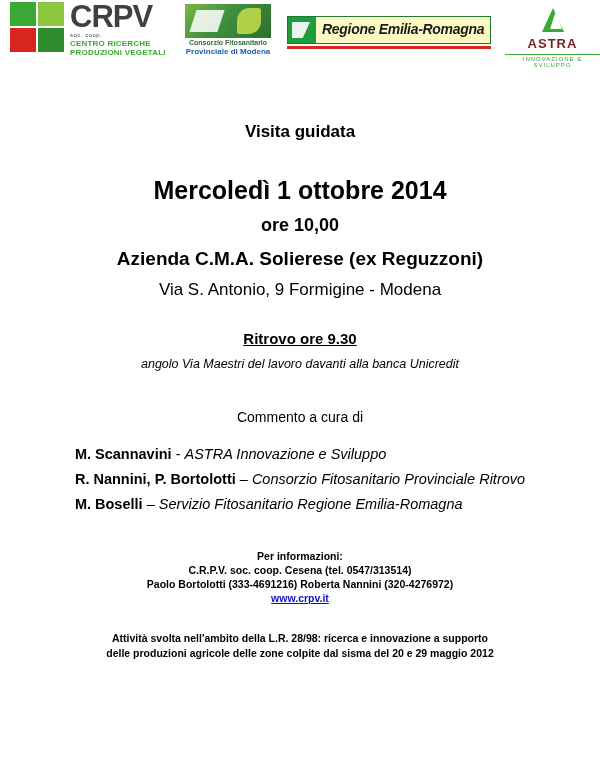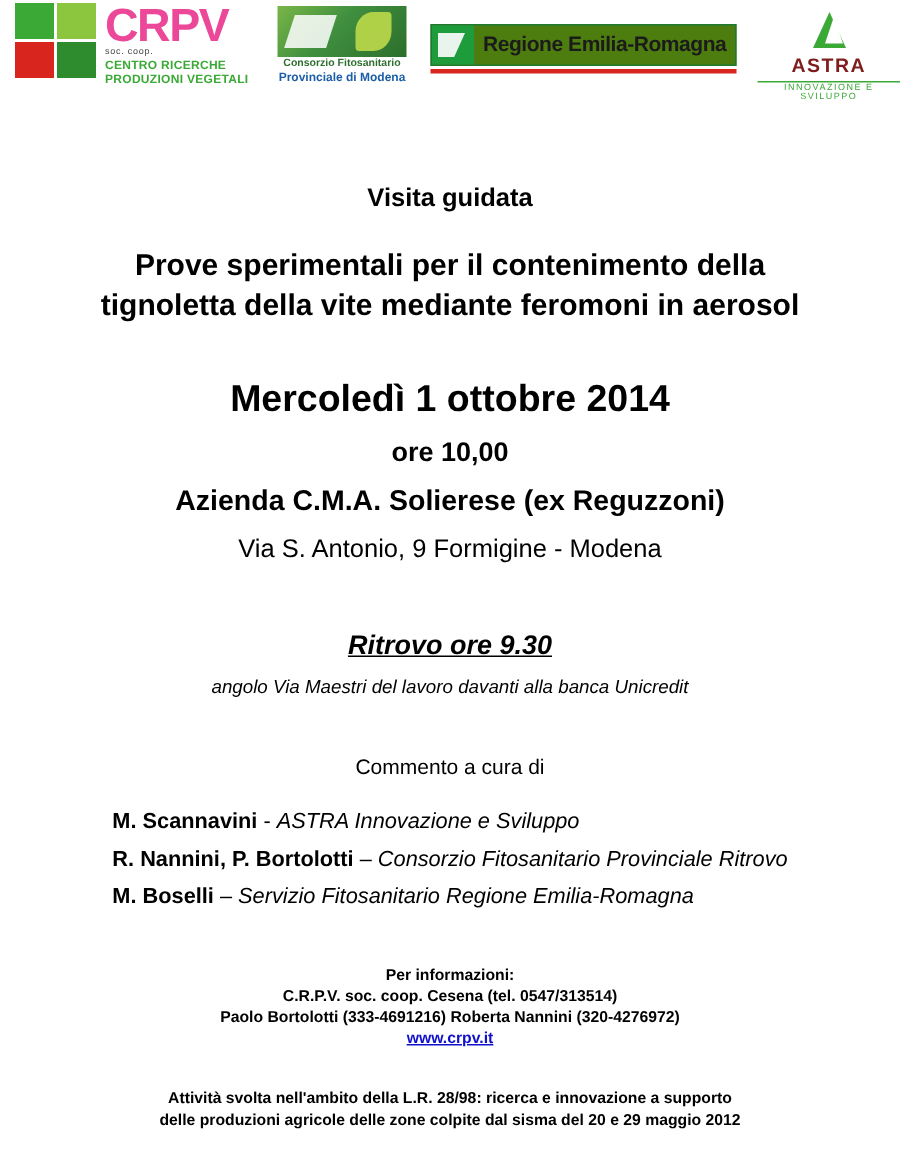--- a/index.html
+++ b/index.html
@@ -39,21 +39,21 @@
   .crpv-cell { background: #3aa935; }
   .crpv-cell.c2 { background: #8cc63f; }
   .crpv-cell.c3 { background: #d8261e; }
   .crpv-cell.c4 { background: #2e8b2e; }
   .crpv-text { margin-left: 6px; }
   .crpv-title {
     font-size: 31px;
     font-weight: bold;
     letter-spacing: -1px;
     line-height: 30px;
-    color: #ec4899;
+    color: #404040;
     font-family: "Liberation Sans", sans-serif;
   }
   .crpv-sub1 {
     font-size: 6px;
     color: #444;
     line-height: 7px;
     letter-spacing: 0.5px;
   }
   .crpv-sub2 {
     font-size: 8px;
@@ -93,21 +93,22 @@
   .cons-t1 { font-size: 7px; font-weight: bold; color: #2e6e2e; line-height: 8px; margin-top: 1px;}
   .cons-t2 { font-size: 8px; font-weight: bold; color: #1c5fa8; line-height: 9px; }
 
   
   .logo-regione { left: 287px; top: 16px; }
   .reg-box {
     display: flex;
     align-items: stretch;
     height: 26px;
     border: 1px solid #1e7a33;
-    background: #4d7c0f;
+    background: #fef9c3;
+    font-style: italic;
   }
   .reg-flag {
     width: 28px;
     background: #1e9c3c;
     position: relative;
   }
   .reg-flag:after {
     content: "";
     position: absolute;
     left: 4px; top: 5px;
@@ -187,25 +188,24 @@
   .place {
     font-size: 19px;
     font-weight: bold;
     margin-top: 12px;
   }
   .address {
     font-size: 17px;
     margin-top: 10px;
   }
   .ritrovo {
-    font-size: 18px;
-    font-weight: bold;
-    font-style: italic;
+    font-size: 15px;
+    font-weight: bold;
     text-decoration: underline;
-    margin-top: 44px;
+    margin-top: 30px;
   }
   .ritrovo-detail {
     font-size: 12.5px;
     font-style: italic;
     line-height: 16px;
     margin-top: 9px;
   }
   .commento {
     font-size: 14px;
     margin-top: 37px;
@@ -284,24 +284,20 @@
     <div class="astra-name">ASTRA</div>
     <div class="astra-sub">INNOVAZIONE E SVILUPPO</div>
   </div>
 
 </div>
 
 <div class="content">
 
   <div class="visita">Visita guidata</div>
 
-  <div class="main-title">
-    <div>Prove sperimentali per il contenimento della</div>
-    <div>tignoletta della vite mediante feromoni in aerosol</div>
-  </div>
 
   <div class="date">Mercoledì 1 ottobre 2014</div>
   <div class="hour">ore 10,00</div>
   <div class="place">Azienda C.M.A. Solierese (ex Reguzzoni)</div>
   <div class="address">Via S. Antonio, 9  Formigine - Modena</div>
 
   <div class="ritrovo">Ritrovo ore 9.30</div>
   <div class="ritrovo-detail">
     <div>angolo Via Maestri del lavoro davanti alla banca Unicredit</div>
   </div>

